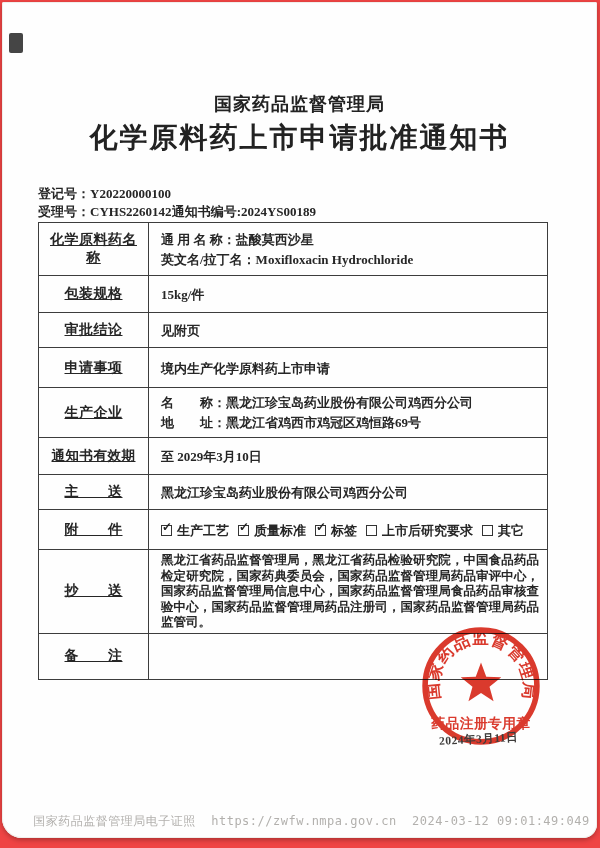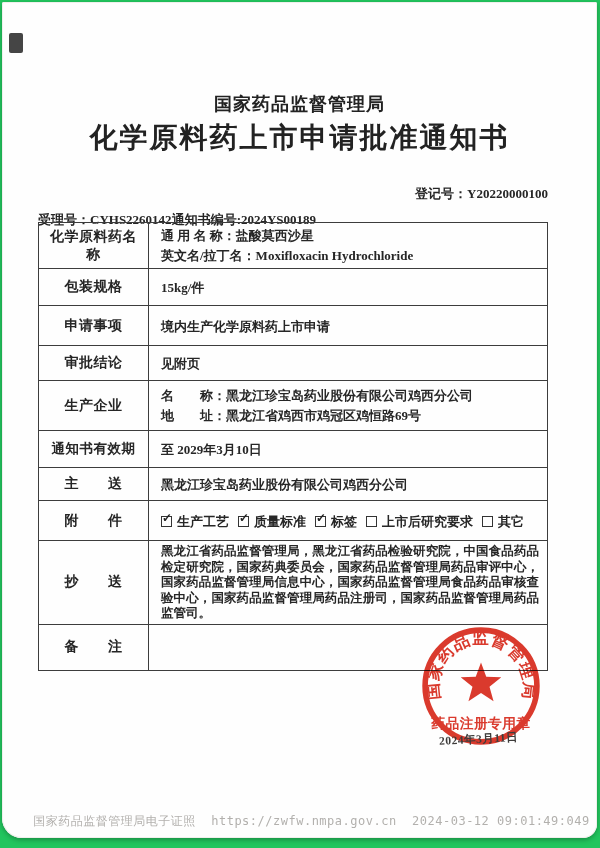--- a/index.html
+++ b/index.html
@@ -1,40 +1,40 @@
 <!DOCTYPE html>
 <html><head>
 <meta charset="utf-8">
 <style>
   * { margin:0; padding:0; box-sizing:border-box; }
   html,body { width:600px; height:848px; overflow:hidden; }
   body { background:#e7e6e3; font-family:"Liberation Serif","DejaVu Serif",serif; color:#262626; }
-  .photo { position:relative; width:600px; height:848px; background:#22c55e; }
+  .photo { position:relative; width:600px; height:848px; background:#ef4444; }
   .page {
     position:absolute; left:2px; top:2px; width:595px; height:836px;
     background:#fefefe;
     border-radius:2px 2px 14px 20px;
     box-shadow:0 2px 5px rgba(0,0,0,.28), inset 0 0 0 1px #f0efec;
   }
   .corner-mark { position:absolute; left:7px; top:31px; width:14px; height:20px; background:#454545; border-radius:2px; }
 
   .org { position:absolute; top:90px; left:0; width:100%; text-align:center;
          font-family:"Liberation Sans","DejaVu Sans",sans-serif; font-weight:bold;
          font-size:18px; letter-spacing:1px; color:#222; }
   .doc-title { position:absolute; top:117px; left:0; width:100%; text-align:center;
          font-size:28px; font-weight:600; letter-spacing:2px; color:#222; }
 
   .meta { position:absolute; top:183px; left:36px; width:510px; font-size:13px; font-weight:600; }
-  .meta-line1 { margin-bottom:8px;text-align:right; }
+  .meta-line1 { margin-bottom:0; }
   .meta-line2 { display:flex; }
 
   table.doc { position:absolute; top:220px; left:36px; width:510px;
     border-collapse:collapse; table-layout:fixed; }
   table.doc td { border:1px solid #3d3d3d; vertical-align:middle; }
-  td.lbl { width:110px; text-align:center; font-weight:700; font-size:14px; letter-spacing:.5px; padding:0 4px; }
+  td.lbl { width:110px; text-align:center; font-weight:700; font-size:14px; letter-spacing:.5px; padding:8px 4px;text-decoration:underline; }
   td.val { font-size:13px; font-weight:600; padding:3px 8px 2px 12px; line-height:19px;margin-top:42px; }
   td.val-small { font-size:12.5px; line-height:15.5px; text-align:justify; }
   .two-line div { line-height:20px; }
 
   .cb-row { display:flex; align-items:center; flex-wrap:wrap; }
   .cb { display:inline-flex; align-items:center; margin-right:9px; }
   .cb .box { display:inline-block; width:11px; height:11px; border:1.5px solid #333;
              margin-right:5px; position:relative; font-size:12px; font-weight:700;
              line-height:10px; text-align:center; }
   .cb .box .tick { position:absolute; left:0; top:-4px; color:#222; }
@@ -76,27 +76,27 @@
         <td class="lbl">化学原料药名称</td>
         <td class="val two-line" colspan="3">
           <div>通 用 名 称：盐酸莫西沙星</div>
           <div>英文名/拉丁名：Moxifloxacin Hydrochloride</div>
         </td>
       </tr>
       <tr style="height:37px">
         <td class="lbl">包装规格</td>
         <td class="val" colspan="3">15kg/件</td>
       </tr>
+      <tr style="height:35px">
+        <td class="lbl">审批结论</td>
+        <td class="val" colspan="3">见附页</td>
+      </tr>
       <tr style="height:40px">
         <td class="lbl">申请事项</td>
         <td class="val" colspan="3">境内生产化学原料药上市申请</td>
-      </tr>
-      <tr style="height:35px">
-        <td class="lbl">审批结论</td>
-        <td class="val" colspan="3">见附页</td>
       </tr>
       <tr style="height:50px">
         <td class="lbl">生产企业</td>
         <td class="val two-line" colspan="3">
           <div>名　　称：黑龙江珍宝岛药业股份有限公司鸡西分公司</div>
           <div>地　　址：黑龙江省鸡西市鸡冠区鸡恒路69号</div>
         </td>
       </tr>
       <tr style="height:37px">
         <td class="lbl" style="font-size:13.5px">通知书有效期</td>

